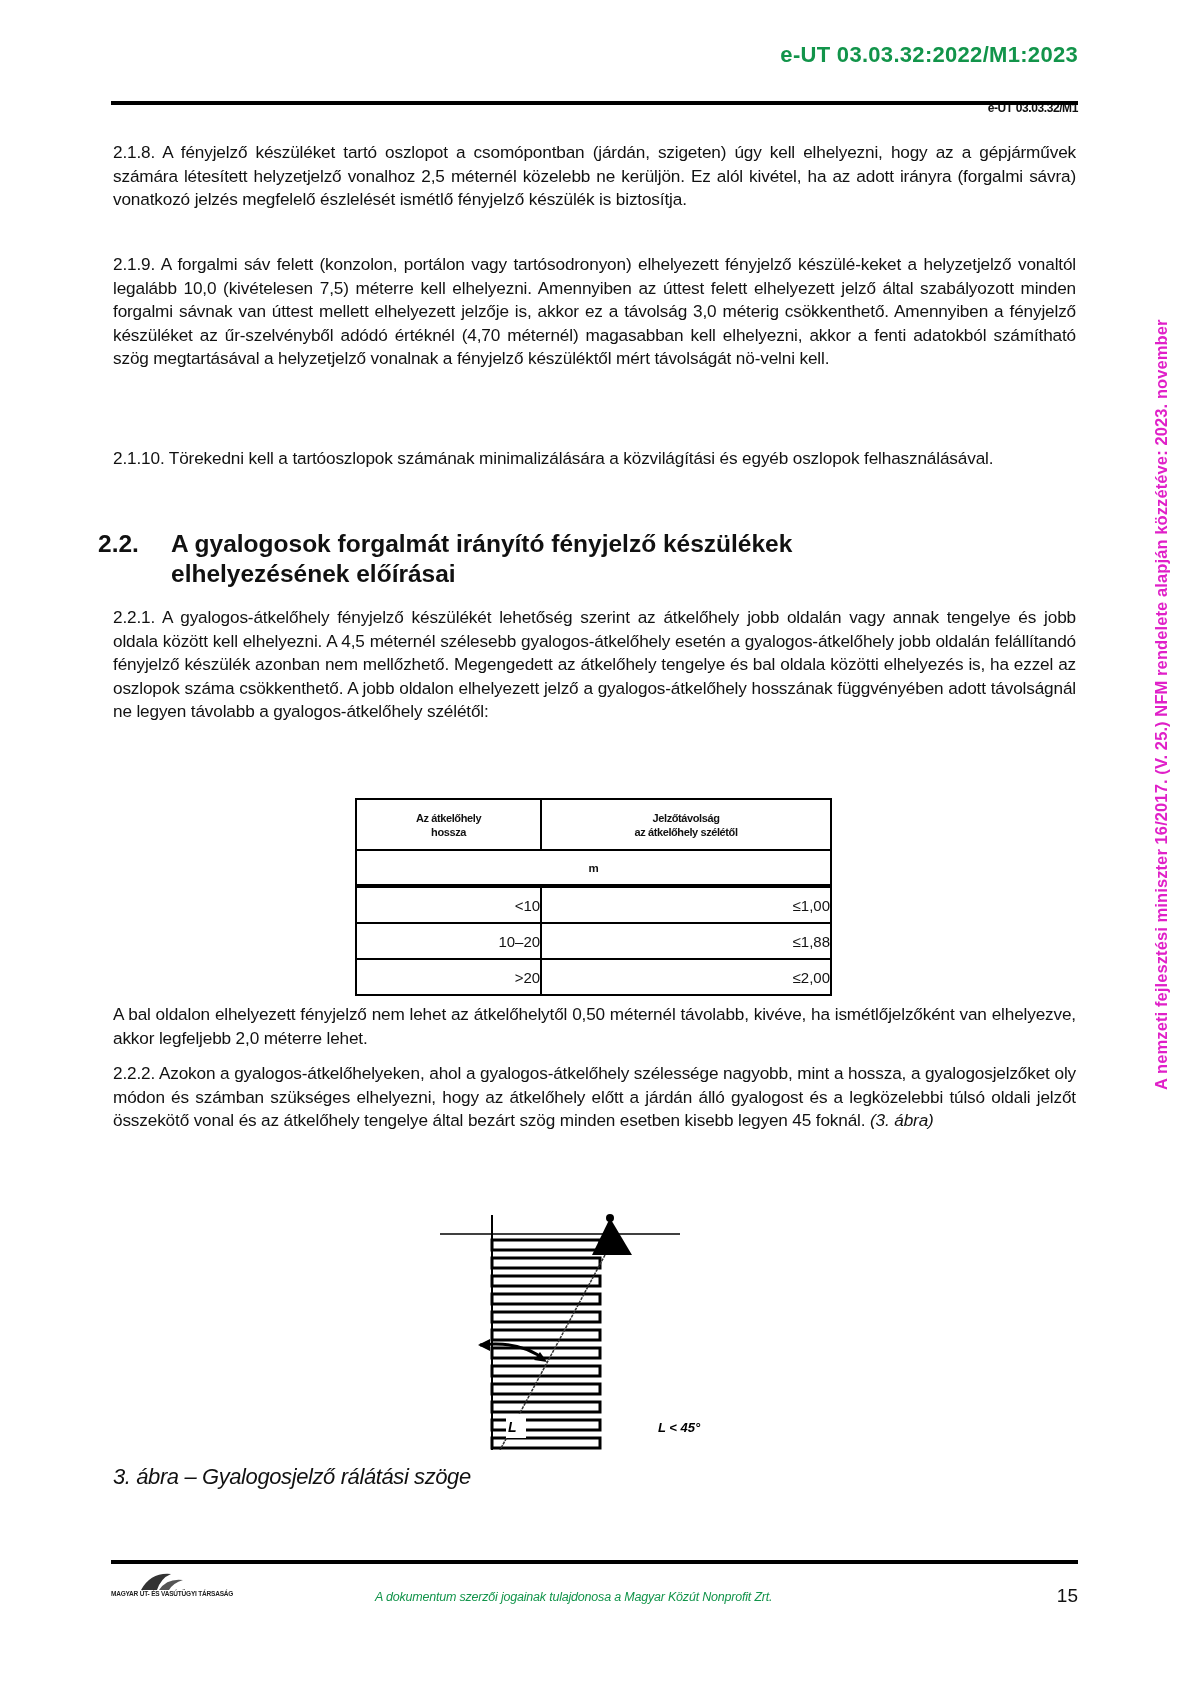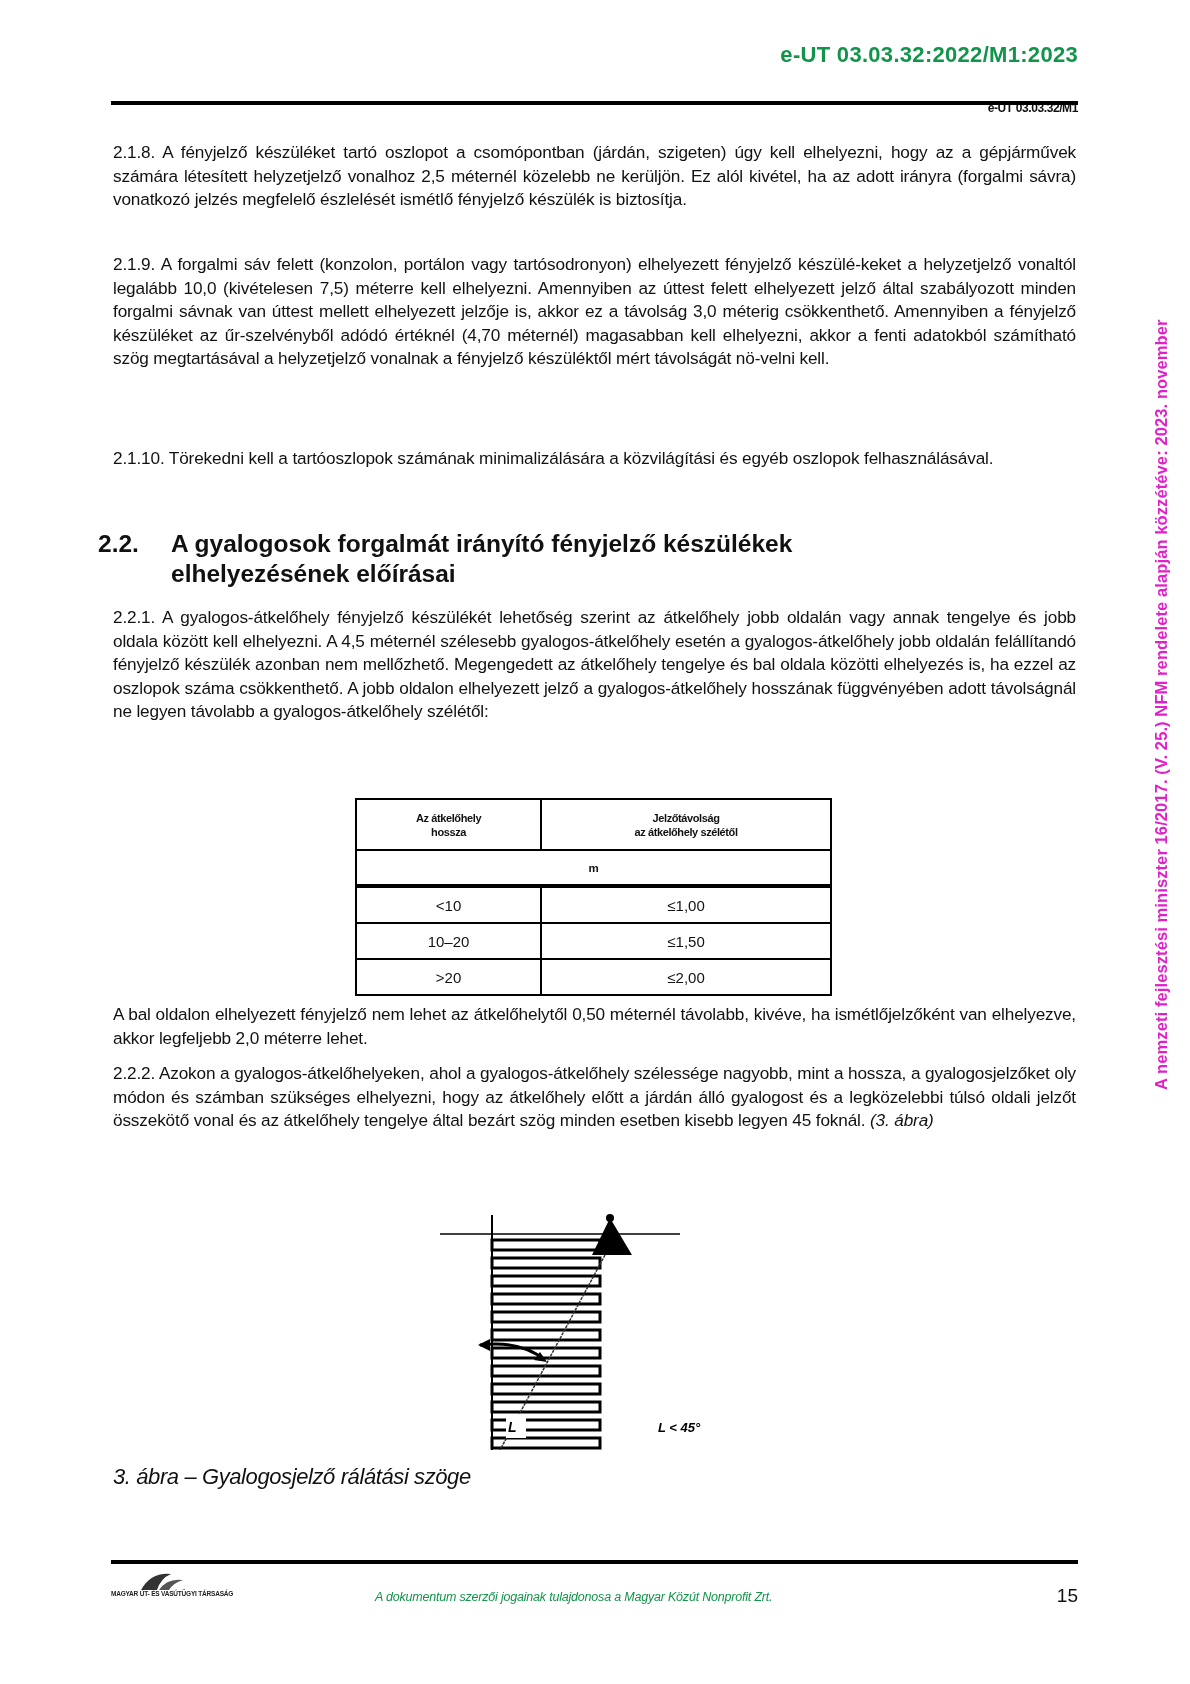--- a/index.html
+++ b/index.html
@@ -20,21 +20,21 @@
   .section-heading .num { display: inline-block; width: 73px; }
   .section-heading .line2 { padding-left: 73px; display: block; }
 
   .p221 { top: 606px; }
 
   table.dist { position: absolute; left: 355px; top: 798px; width: 477px; border-collapse: collapse;
                font-size: 15px; text-align: center; }
   table.dist td, table.dist th { border: 2px solid #000; padding: 0; }
   table.dist th { font-size: 11px; font-weight: bold; line-height: 14px; height: 49px; letter-spacing: -0.4px; border-radius: 20px; }
   table.dist tr.unit td { font-size: 11.5px; font-weight: bold; height: 33px; border-bottom: 4px solid #000; }
-  table.dist tr.row td { height: 34px; }
+  table.dist tr.row td { height: 34px; text-align: right; }
 
   .pbal { top: 1003px; }
   .p222 { top: 1062px; }
   .italic-ref { font-style: italic; }
 
   .figure { left: 440px; top: 1210px; width: 300px; height: 240px; }
   .fig-caption { left: 113px; top: 1464px; font-size: 22px; font-style: italic; letter-spacing: -0.4px; }
 
   .footer-rule { left: 111px; width: 967px; top: 1560px; height: 4px; background: #000; }
   .footer-logo { left: 111px; top: 1568px; width: 160px; height: 40px; }
@@ -85,21 +85,21 @@
   </tr>
   <tr class="unit">
     <td colspan="2">m</td>
   </tr>
   <tr class="row">
     <td>&lt;10</td>
     <td>≤1,00</td>
   </tr>
   <tr class="row">
     <td>10–20</td>
-    <td>≤1,50</td>
+    <td>≤1,88</td>
   </tr>
   <tr class="row">
     <td>&gt;20</td>
     <td>≤2,00</td>
   </tr>
 </tbody>
   </table>
 
 <div class="abs body-text pbal">
   <p>A bal oldalon elhelyezett fényjelző nem lehet az átkelőhelytől 0,50 méternél távolabb, kivéve, ha ismétlőjelzőként van elhelyezve, akkor legfeljebb 2,0 méterre lehet.</p>

